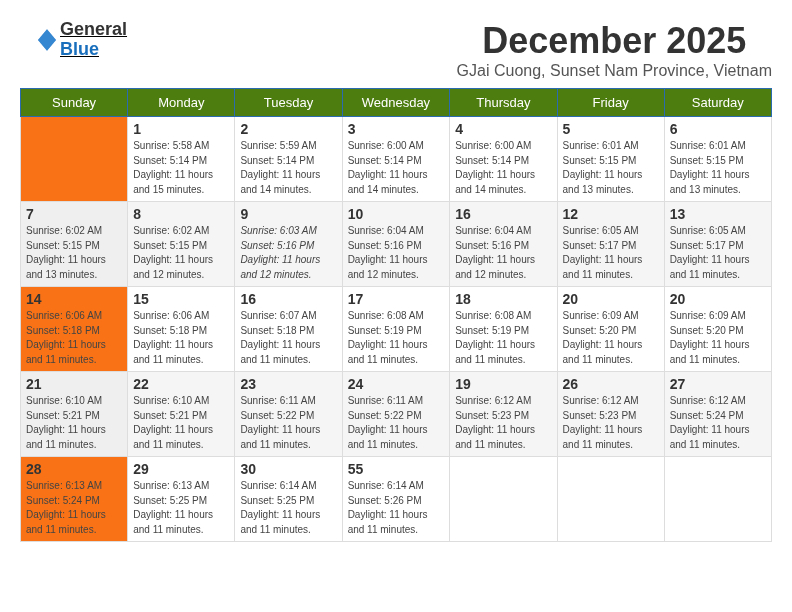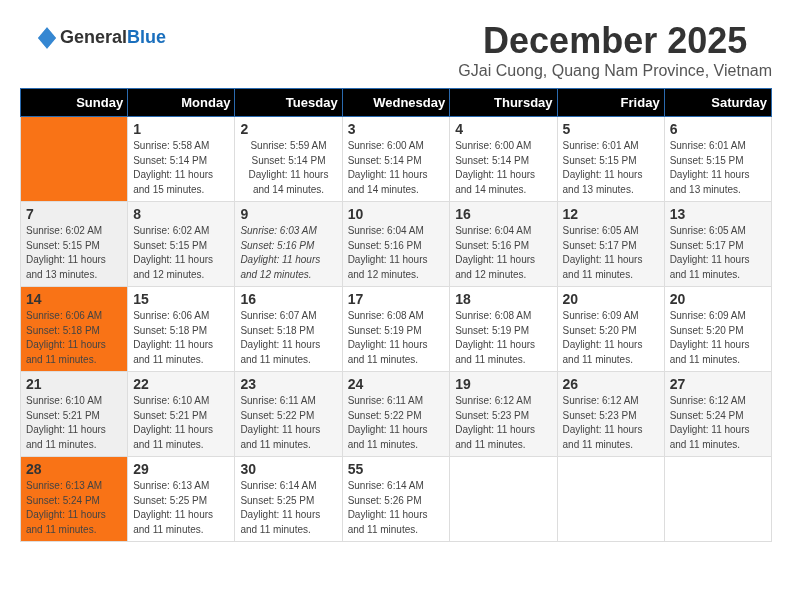--- a/index.html
+++ b/index.html
@@ -16,21 +16,23 @@
       justify-content: space-between;
       margin-bottom: 8px;
     }
     .logo {
       display: flex;
       align-items: center;
       gap: 4px;
     }
     .logo-text {
       display: flex;
+      flex-direction: column;
       line-height: 1.1;
+      text-decoration: underline;
     }
     .logo-general {
       font-size: 18px;
       font-weight: bold;
       color: #333;
     }
     .logo-blue {
       font-size: 18px;
       font-weight: bold;
       color: #1a6fbd;
@@ -50,26 +52,26 @@
     .location {
       font-size: 16px;
       color: #555;
     }
     .calendar {
       width: 100%;
       border-collapse: collapse;
       border: 1px solid #ccc;
     }
     .calendar th {
-      background-color: #000000;
+      background-color: #4d7c0f;
       color: #fff;
       font-size: 13px;
-      font-weight: bold;
+      font-weight: normal;
       padding: 6px 4px;
-      text-align: right;
+      text-align: center;
       border: 1px solid #2a6aaf;
     }
     .calendar td {
       vertical-align: top;
       padding: 4px 5px;
       border: 1px solid #ddd;
       width: 108px;
       min-height: 80px;
       font-size: 10.5px;
       color: #333;
@@ -108,21 +110,21 @@
       <polygon points="30,8 40,20 30,32 20,20" fill="#1a6fbd"></polygon>
       <polygon points="30,8 20,20 30,32 40,20" fill="#4fa0e8" opacity="0.5"></polygon>
     </svg>
     <div class="logo-text">
       <span class="logo-general">General</span>
       <span class="logo-blue">Blue</span>
     </div>
   </div>
   <div class="title-block">
     <div class="month-title">December 2025</div>
-    <div class="location">GJai Cuong, Quang Nam Province, Vietnam</div>
+    <div class="location">GJai Cuong, Sunset Nam Province, Vietnam</div>
   </div>
 </div>
 
 <table class="calendar">
   <thead>
     <tr>
     <th>Sunday</th>
         <th>Monday</th>
         <th>Tuesday</th>
         <th>Wednesday</th>
@@ -136,21 +138,21 @@
         <td class="empty-cell"></td>
         <td>
           <span class="day-num">1</span>
           <div class="day-info" style="white-space: pre-line;">Sunrise: 5:58 AM
 Sunset: 5:14 PM
 Daylight: 11 hours
 and 15 minutes.</div>
         </td>
         <td>
           <span class="day-num">2</span>
-          <div class="day-info" style="white-space: pre-line; text-align: center;">Sunrise: 5:59 AM
+          <div class="day-info" style="white-space: pre-line;">Sunrise: 5:59 AM
 Sunset: 5:14 PM
 Daylight: 11 hours
 and 14 minutes.</div>
         </td>
         <td>
           <span class="day-num">3</span>
           <div class="day-info" style="white-space: pre-line;">Sunrise: 6:00 AM
 Sunset: 5:14 PM
 Daylight: 11 hours
 and 14 minutes.</div>

